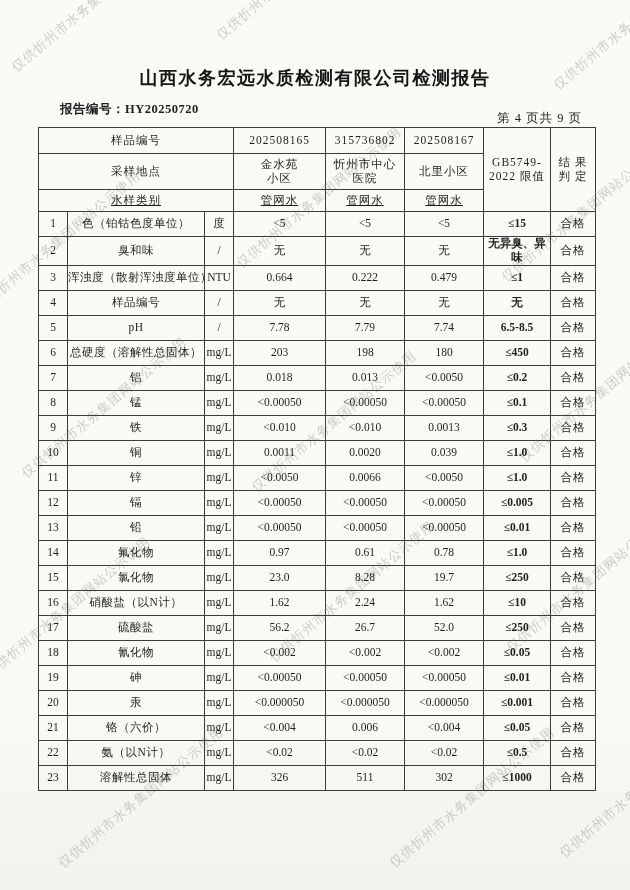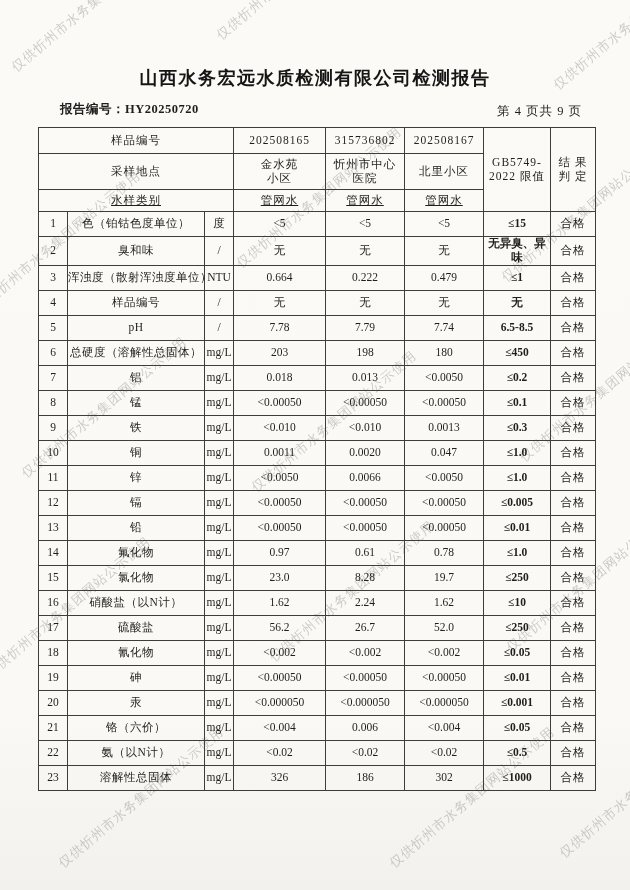--- a/index.html
+++ b/index.html
@@ -28,21 +28,21 @@
     text-align:center;
     font-family:"Liberation Sans","DejaVu Sans",sans-serif;
     font-weight:bold;font-size:18px;letter-spacing:1.5px;
     color:#151515;
   }
   .report-no{
     position:absolute;top:101px;left:60px;
     font-size:12.5px;font-weight:bold;letter-spacing:0.5px;
   }
   .page-info{
-    position:absolute;top:103px;right:48px;
+    position:absolute;top:110px;right:48px;
     font-size:12.5px;letter-spacing:1px;
   }
   table.report{
     position:absolute;left:38px;top:127px;
     width:557px;
     border-collapse:collapse;table-layout:fixed;
   }
   table.report td{
     border:1px solid #3d3d3d;
     text-align:center;vertical-align:middle;
@@ -223,21 +223,21 @@
       <td class="limit">≤0.3</td>
       <td class="result">合格</td>
     </tr>
 
     <tr>
       <td>10</td>
       <td class="param">铜</td>
       <td>mg/L</td>
       <td class="num">0.0011</td>
       <td class="num">0.0020</td>
-      <td class="num">0.047</td>
+      <td class="num">0.039</td>
       <td class="limit">≤1.0</td>
       <td class="result">合格</td>
     </tr>
 
     <tr>
       <td>11</td>
       <td class="param">锌</td>
       <td>mg/L</td>
       <td class="num">&lt;0.0050</td>
       <td class="num">0.0066</td>
@@ -365,21 +365,21 @@
       <td class="num">&lt;0.02</td>
       <td class="limit">≤0.5</td>
       <td class="result">合格</td>
     </tr>
 
     <tr>
       <td>23</td>
       <td class="param">溶解性总固体</td>
       <td>mg/L</td>
       <td class="num">326</td>
-      <td class="num">186</td>
+      <td class="num">511</td>
       <td class="num">302</td>
       <td class="limit">≤1000</td>
       <td class="result">合格</td>
     </tr>
   </tbody>
   </table>
 
 </div>
 
 </body></html>

